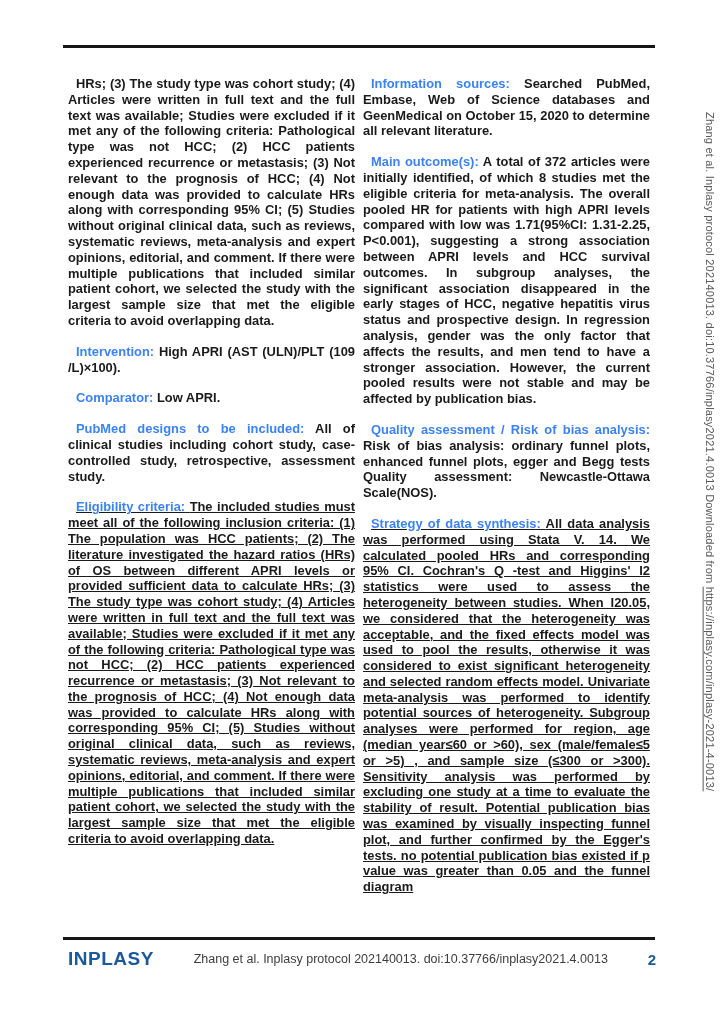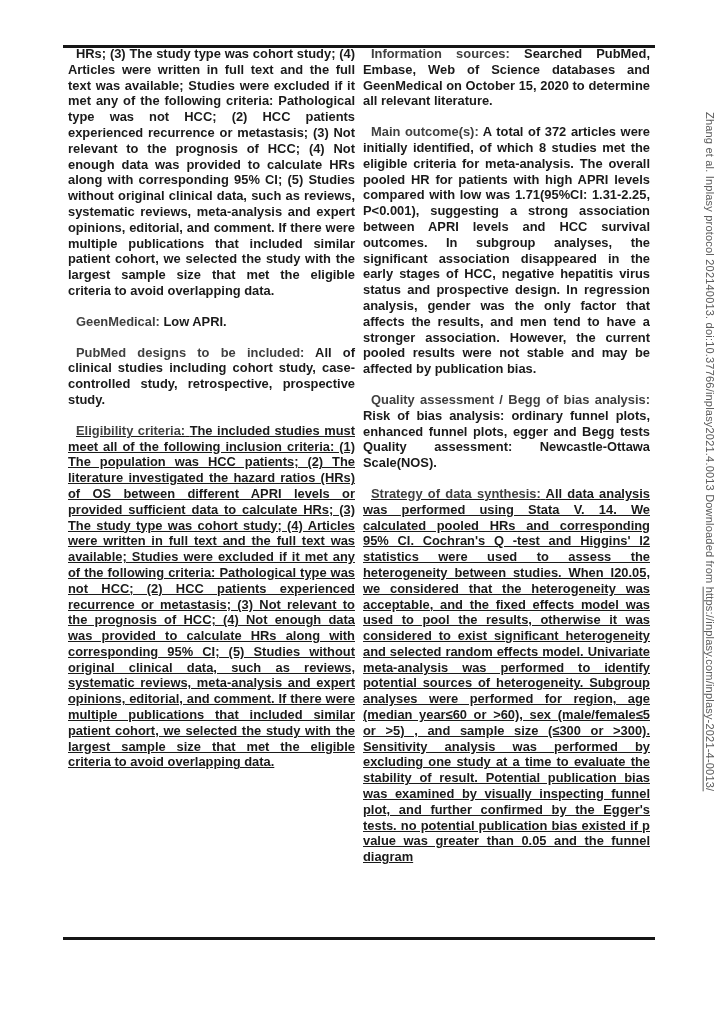--- a/index.html
+++ b/index.html
@@ -15,36 +15,36 @@
   .rule {
     position: absolute;
     left: 63px; width: 592px; height: 3px;
     background: #161616;
   }
   .rule-top { top: 45px; }
   .rule-bottom { top: 937px; }
 
   .content {
     position: absolute;
-    top: 46px; left: 68px; width: 588px;
+    top: 76px; left: 68px; width: 588px;
     display: flex;
     column-gap: 8px;
   }
   .col { width: 287px; }
 
   .col p {
     margin: 0 0 15px 0;
     font-size: 12.9px;
     line-height: 15.8px;
     font-weight: 700;
     color: #1a1a1a;
     text-align: justify;
   }
   .col p:last-child { margin-bottom: 0; text-decoration: underline; }
-  .sec-label { color: #404040; padding-left: 8px; }
+  .sec-label { color: #3b82f6; padding-left: 8px; }
 
   .side-text {
     position: absolute;
     top: 112px; right: 6px;
     writing-mode: vertical-rl;
     text-orientation: mixed;
     font-size: 11px;
     line-height: 16px;
     color: #5a5a5a;
     letter-spacing: 0.2px;
@@ -82,30 +82,36 @@
 </head>
 <body>
 
 <div class="page">
 
   <div class="rule rule-top"></div>
 
   <div class="content">
     <div class="col">
       <p><span class="sec-label"></span> <span>HRs; (3) The study type was cohort study; (4) Articles were written in full text and the full text was available; Studies were excluded if it met any of the following criteria: Pathological type was not HCC; (2) HCC patients experienced recurrence or metastasis; (3) Not relevant to the prognosis of HCC; (4) Not enough data was provided to calculate HRs along with corresponding 95% CI; (5) Studies without original clinical data, such as reviews, systematic reviews, meta-analysis and expert opinions, editorial, and comment. If there were multiple publications that included similar patient cohort, we selected the study with the largest sample size that met the eligible criteria to avoid overlapping data.</span></p>
-      <p><span class="sec-label">GeenMedical:</span> <span>Low APRI.</span></p>
-      <p><span class="sec-label">PubMed designs to be included:</span> <span>All of clinical studies including cohort study, case-controlled study, retrospective, prospective study.</span></p>
+      <p><span class="sec-label">Intervention:</span> <span>High APRI (AST (ULN)/PLT (109 /L)×100).</span></p>
+      <p><span class="sec-label">Comparator:</span> <span>Low APRI.</span></p>
+      <p><span class="sec-label">PubMed designs to be included:</span> <span>All of clinical studies including cohort study, case-controlled study, retrospective, assessment study.</span></p>
       <p><span class="sec-label">Eligibility criteria:</span> <span>The included studies must meet all of the following inclusion criteria: (1) The population was HCC patients; (2) The literature investigated the hazard ratios (HRs) of OS between different APRI levels or provided sufficient data to calculate HRs; (3) The study type was cohort study; (4) Articles were written in full text and the full text was available; Studies were excluded if it met any of the following criteria: Pathological type was not HCC; (2) HCC patients experienced recurrence or metastasis; (3) Not relevant to the prognosis of HCC; (4) Not enough data was provided to calculate HRs along with corresponding 95% CI; (5) Studies without original clinical data, such as reviews, systematic reviews, meta-analysis and expert opinions, editorial, and comment. If there were multiple publications that included similar patient cohort, we selected the study with the largest sample size that met the eligible criteria to avoid overlapping data.</span></p>
     </div>
     <div class="col">
       <p><span class="sec-label">Information sources:</span> <span>Searched PubMed, Embase, Web of Science databases and GeenMedical on October 15, 2020 to determine all relevant literature.</span></p>
       <p><span class="sec-label">Main outcome(s):</span> <span>A total of 372 articles were initially identified, of which 8 studies met the eligible criteria for meta-analysis. The overall pooled HR for patients with high APRI levels compared with low was 1.71(95%CI: 1.31-2.25, P&lt;0.001), suggesting a strong association between APRI levels and HCC survival outcomes. In subgroup analyses, the significant association disappeared in the early stages of HCC, negative hepatitis virus status and prospective design. In regression analysis, gender was the only factor that affects the results, and men tend to have a stronger association. However, the current pooled results were not stable and may be affected by publication bias.</span></p>
-      <p><span class="sec-label">Quality assessment / Begg of bias analysis:</span> <span>Risk of bias analysis: ordinary funnel plots, enhanced funnel plots, egger and Begg tests Quality assessment: Newcastle-Ottawa Scale(NOS).</span></p>
+      <p><span class="sec-label">Quality assessment / Risk of bias analysis:</span> <span>Risk of bias analysis: ordinary funnel plots, enhanced funnel plots, egger and Begg tests Quality assessment: Newcastle-Ottawa Scale(NOS).</span></p>
       <p><span class="sec-label">Strategy of data synthesis:</span> <span>All data analysis was performed using Stata V. 14. We calculated pooled HRs and corresponding 95% CI. Cochran's Q -test and Higgins' I2 statistics were used to assess the heterogeneity between studies. When I20.05, we considered that the heterogeneity was acceptable, and the fixed effects model was used to pool the results, otherwise it was considered to exist significant heterogeneity and selected random effects model. Univariate meta-analysis was performed to identify potential sources of heterogeneity. Subgroup analyses were performed for region, age (median year≤60 or &gt;60), sex (male/female≤5 or &gt;5) , and sample size (≤300 or &gt;300). Sensitivity analysis was performed by excluding one study at a time to evaluate the stability of result. Potential publication bias was examined by visually inspecting funnel plot, and further confirmed by the Egger's tests. no potential publication bias existed if p value was greater than 0.05 and the funnel diagram</span></p>
     </div>
   </div>
 
   <div class="side-text"><span>Zhang et al. Inplasy protocol 202140013. doi:10.37766/inplasy2021.4.0013 Downloaded from </span><span class="side-link">https://inplasy.com/inplasy-2021-4-0013/</span></div>
 
   <div class="rule rule-bottom"></div>
 
+  <div class="footer">
+    <div class="footer-logo">INPLASY</div>
+    <div class="footer-citation">Zhang et al. Inplasy protocol 202140013. doi:10.37766/inplasy2021.4.0013</div>
+    <div class="footer-page">2</div>
+  </div>
 
 </div>
 
 </body></html>

